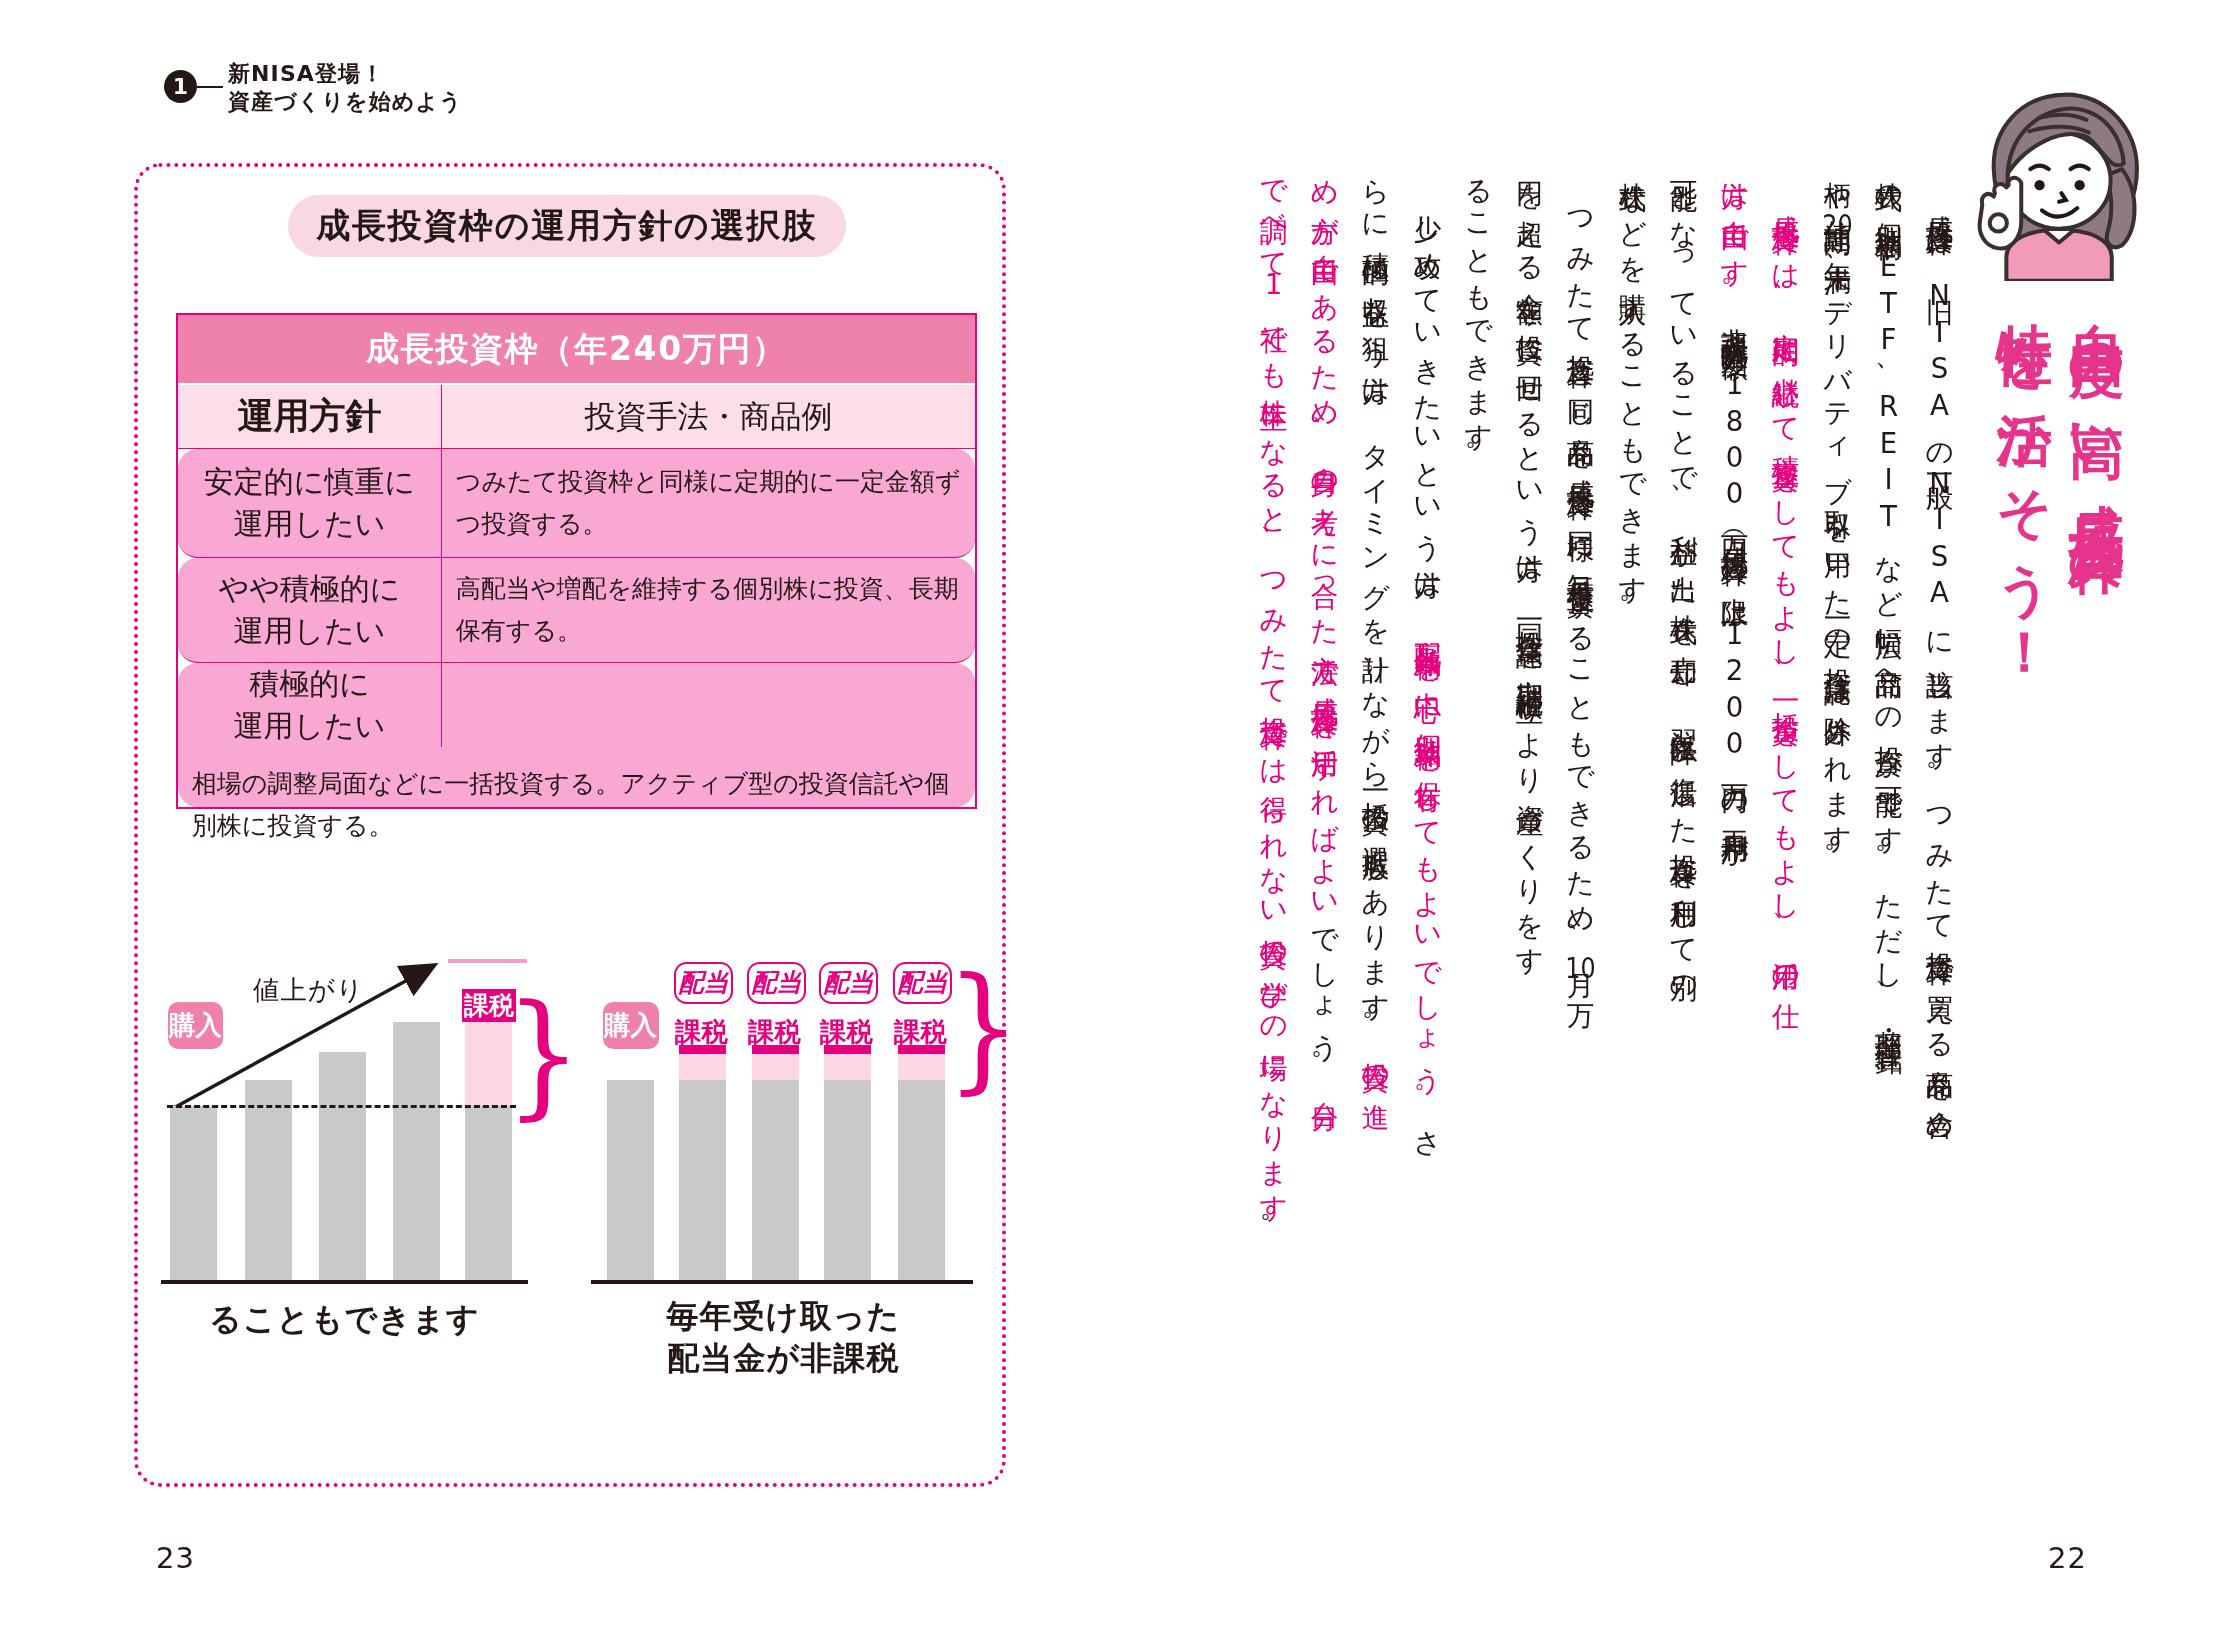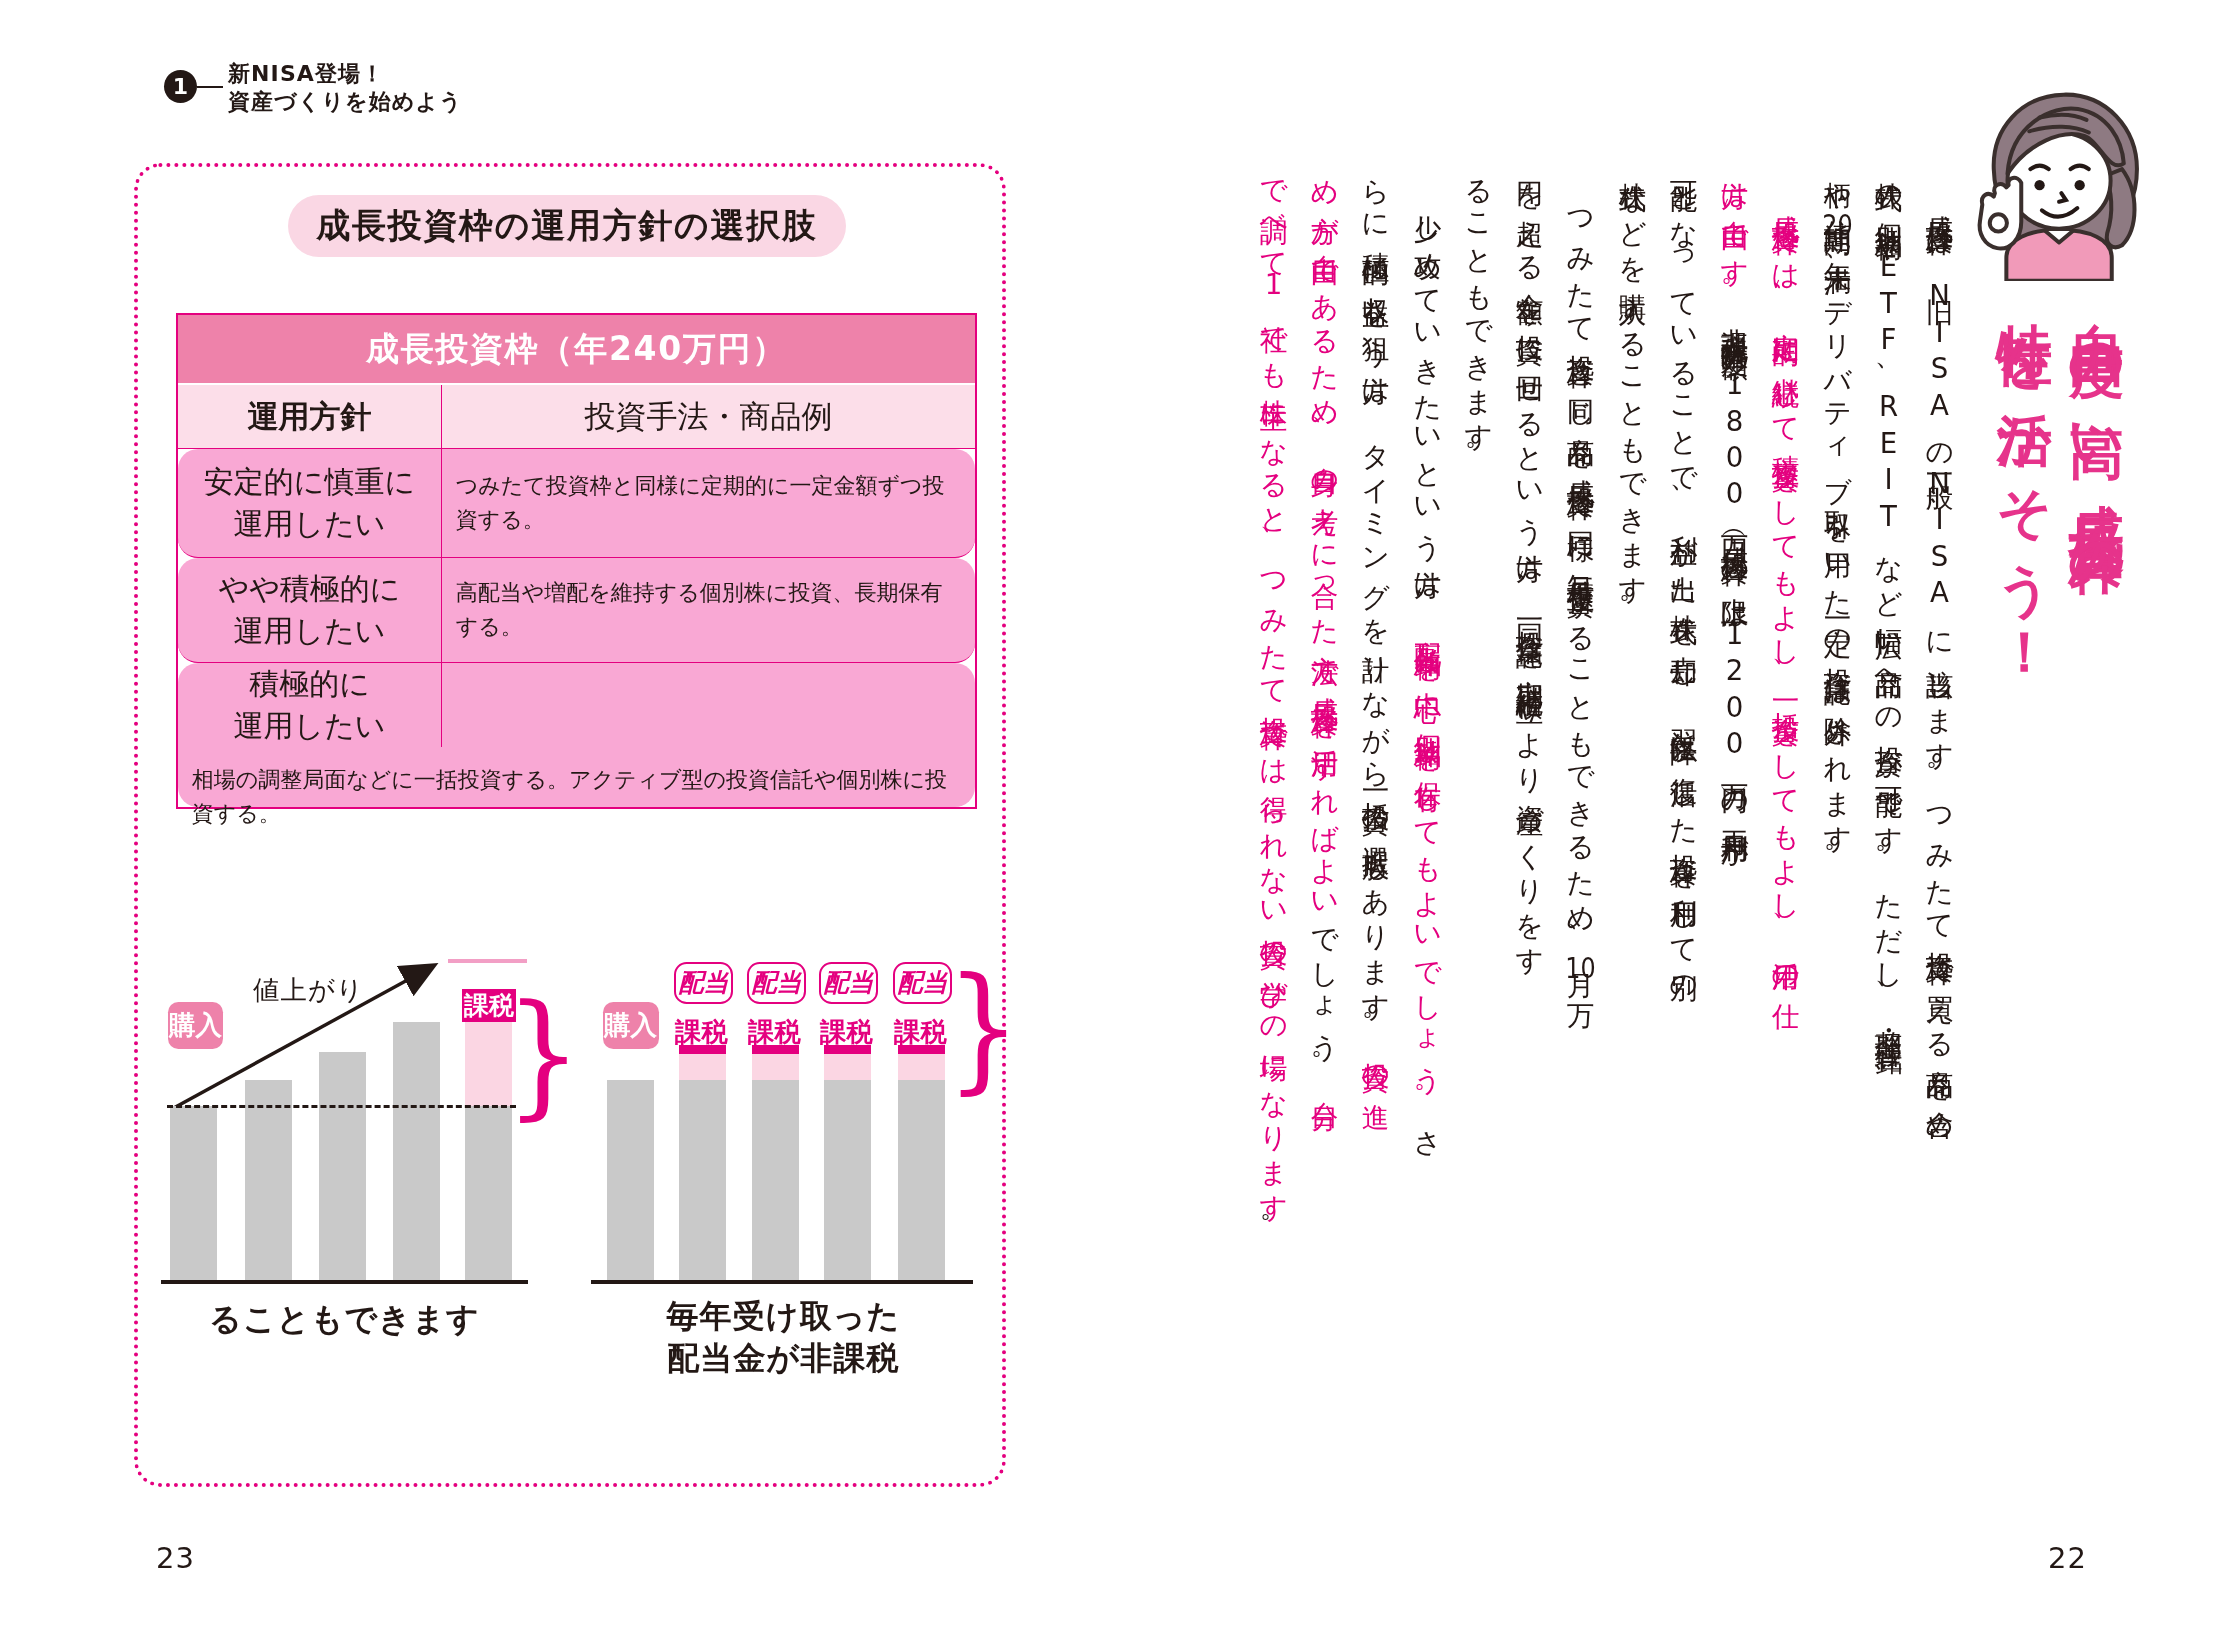--- a/index.html
+++ b/index.html
@@ -19,27 +19,27 @@
   .pill{left:288px;top:195px;width:558px;height:62px;background:#fad7e4;border-radius:31px;
         display:flex;align-items:center;justify-content:center;font-size:34px;font-weight:bold;letter-spacing:1.7px;}
 
   
   .tbl{left:176px;top:313px;width:797px;border:2.9px solid #e4007f;background:#fff;}
   .tbl-head{height:68px;background:#ee82aa;border-bottom:2.9px solid #ffffff;
             display:flex;align-items:center;justify-content:center;
             color:#fff;font-size:33px;font-weight:bold;letter-spacing:1.7px;}
   .tbl-sub{display:flex;height:63px;background:#fcdee9;border-bottom:1.7px solid #e4007f;}
   .tbl-sub .c1{width:263px;border-right:1.7px solid #e4007f;display:flex;align-items:center;justify-content:center;
-               font-size:31px;font-weight:bold;}
+               font-size:36px;font-weight:bold;}
   .tbl-sub .c2{flex:1;display:flex;align-items:center;justify-content:center;font-size:31px;font-weight:normal;}
   .tbl-row{display:flex;border-bottom:1.7px solid #e4007f;background:#f9a8d4;border-radius:20px;}
   .tbl-row:last-child{border-bottom:none;}
   .tbl-row .c1{width:263px;border-right:1.7px solid #e4007f;display:flex;flex-direction:column;
                align-items:center;justify-content:center;font-size:30px;line-height:42px;text-align:center;}
-  .tbl-row .c2{flex:1;display:flex;align-items:center;font-size:22px;line-height:34px;padding:16px 13.8px;}
+  .tbl-row .c2{flex:1;display:flex;align-items:center;font-size:25px;line-height:42px;padding:16px 13.8px;}
   .r1{height:108px;} .r2{height:104px;} .r3{height:144px;flex-direction:column;}
 
   
   .chart{position:absolute;}
   .bar{position:absolute;bottom:0;}
   .baseline{position:absolute;left:0;bottom:-3.4px;height:4px;background:#231815;}
   .badge{position:absolute;background:#ee82aa;border-radius:10.3px;color:#fff;font-weight:bold;font-size:26.4px;
          display:flex;align-items:center;justify-content:center;}
   .tax-chip{position:absolute;background:#e4007f;color:#fff;font-weight:bold;font-size:25px;
             display:flex;align-items:center;justify-content:center;}

